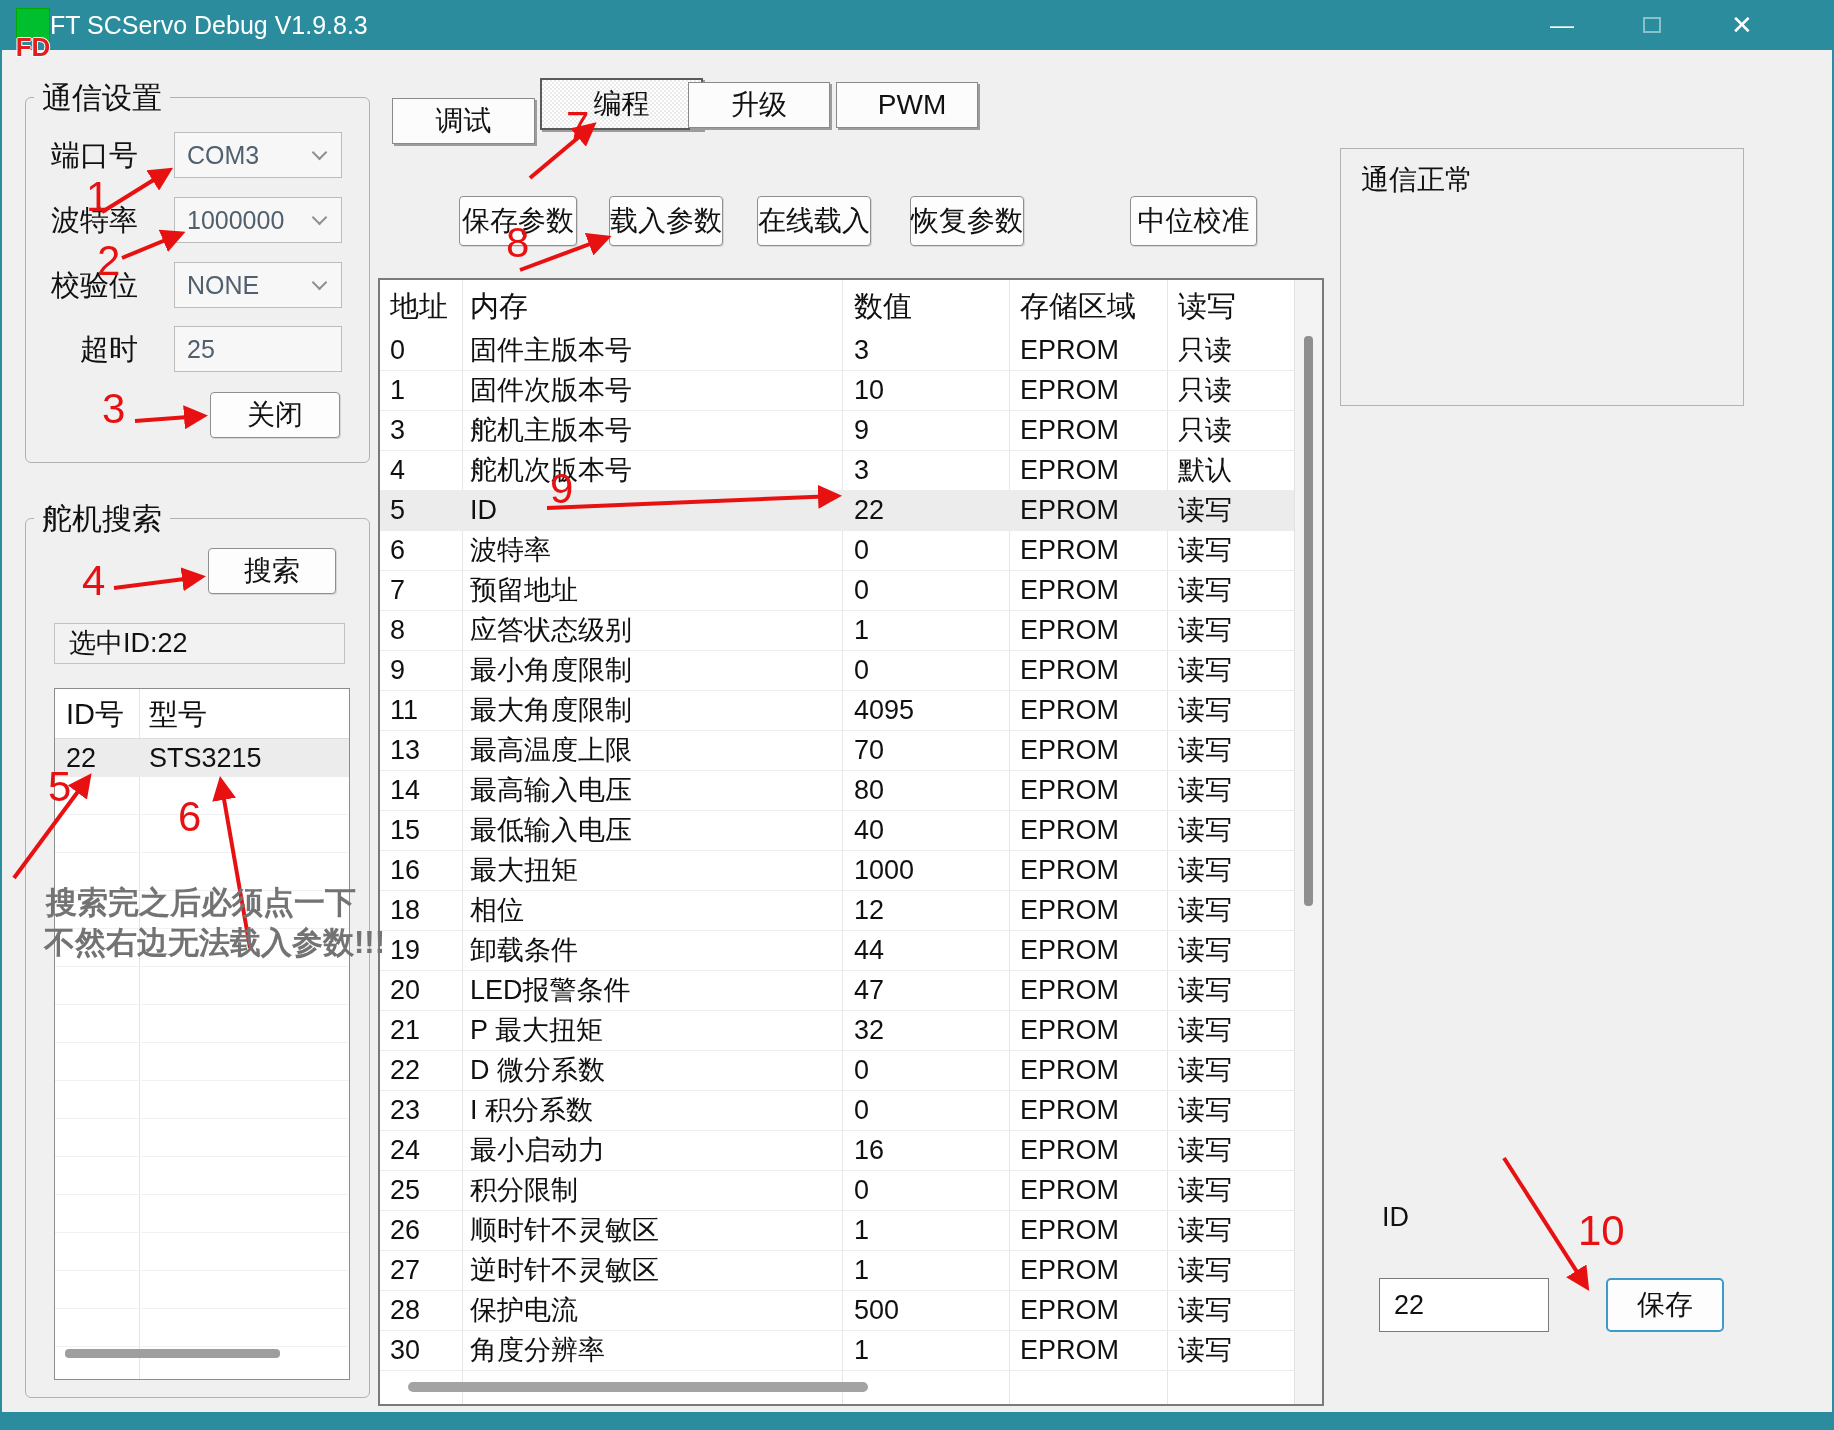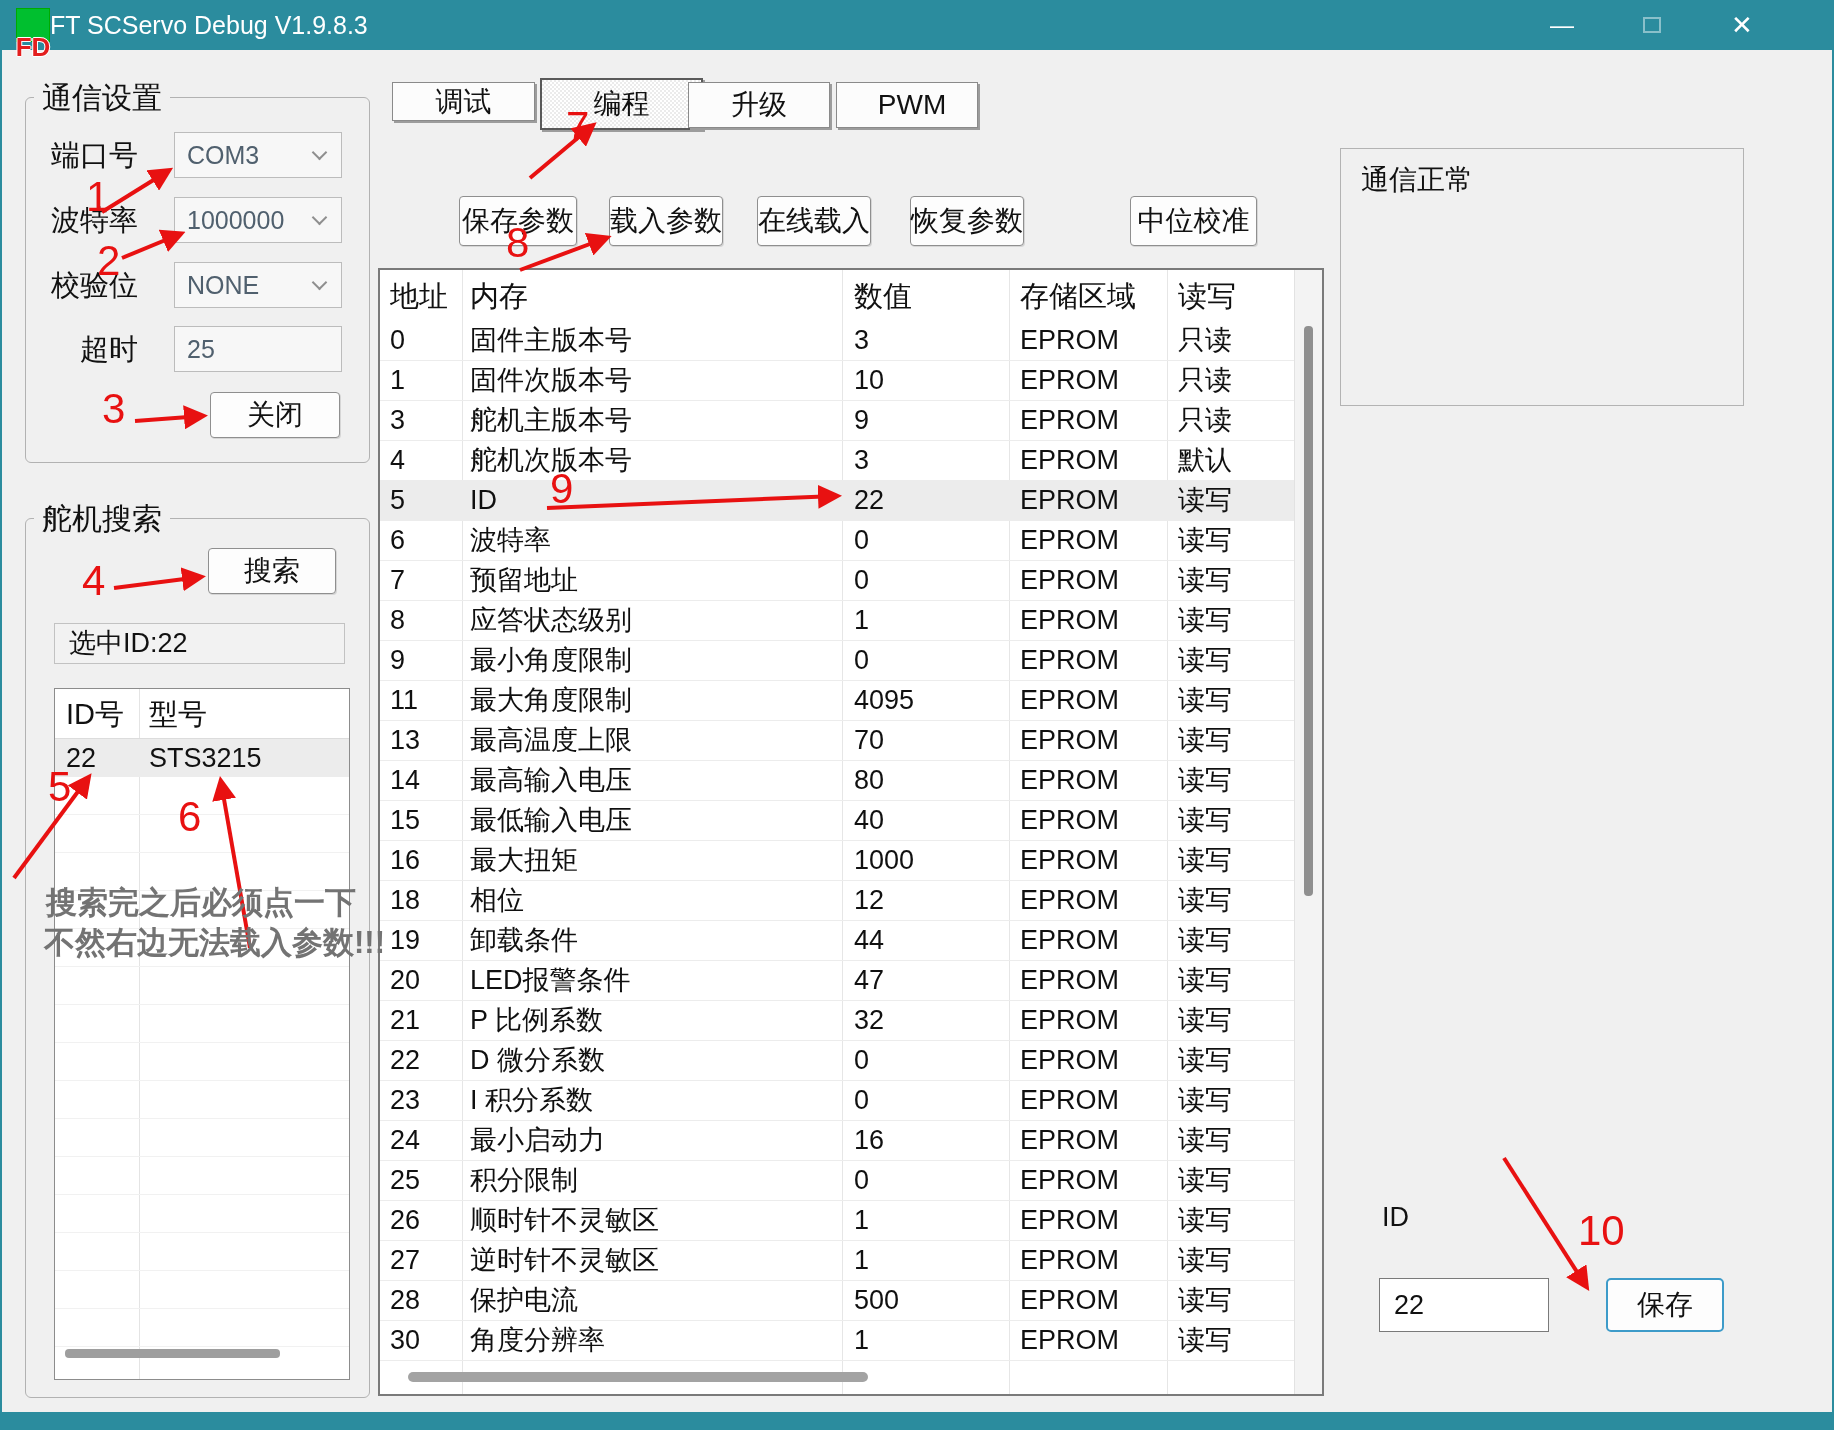--- a/index.html
+++ b/index.html
@@ -56,36 +56,36 @@
   .srow{position:relative;height:38px;}
   .srow.selected{background:var(--hl);}
   .sc{position:absolute;top:0;line-height:38px;font-size:27px;color:#111;}
   .s-id{left:11px;} .s-model{left:94px;}
   .sgrid{position:absolute;left:0;top:88px;width:100%;height:570px;
          background:repeating-linear-gradient(to bottom,transparent 0 37px,#f1f1f1 37px 38px);}
   .s-hthumb{position:absolute;left:10px;top:660px;width:215px;height:9px;background:#9e9e9e;border-radius:4px;}
   
   .tab{position:absolute;background:#fcfcfc;border:1px solid #8a8a8a;box-shadow:2px 2px 0 #9c9c9c;
        font-size:28px;color:#111;display:flex;align-items:center;justify-content:center;}
-  .tab.i0{left:390px;top:82px;width:143px;height:39px;}
+  .tab.i0{left:390px;top:98px;width:143px;height:46px;}
   .tab.i1{left:538px;top:78px;width:163px;height:52px;}
   .tab.i2{left:686px;top:82px;width:142px;height:46px;}
   .tab.i3{left:834px;top:82px;width:142px;height:46px;padding-left:10px;}
   .tab.active{border:2px solid #5a5a5a;
        background-color:#fafafa;
        background-image:repeating-conic-gradient(#ffffff 0% 25%, #ebebeb 0% 50%);
        background-size:4px 4px;}
   
   .act{position:absolute;top:196px;height:50px;background:#fdfdfd;border:1px solid #8f8f8f;border-radius:4px;
        font-size:28px;color:#111;display:flex;align-items:center;justify-content:center;box-shadow:1px 1px 0 #d6d6d6;}
   .act.i0{left:457px;width:118px;} .act.i1{left:607px;width:114px;}
   .act.i2{left:755px;width:114px;} .act.i3{left:908px;width:114px;}
   .act.i4{left:1128px;width:127px;}
   
-  .ptable{position:absolute;left:376px;top:268px;width:946px;height:1128px;background:#fff;border:2px solid #7a7a7a;}
+  .ptable{position:absolute;left:376px;top:278px;width:946px;height:1128px;background:#fff;border:2px solid #7a7a7a;}
   .ptable .vsep{position:absolute;top:0;width:1px;height:1124px;background:#e6e6e6;}
   .vs1{left:82px;} .vs2{left:462px;} .vs3{left:629px;} .vs4{left:787px;}
   .phead span{position:absolute;top:6px;font-size:29px;color:#111;line-height:40px;}
   .ph0{left:10px;} .ph1{left:90px;} .ph2{left:474px;} .ph3{left:640px;} .ph4{left:798px;}
   .prows{position:absolute;left:0;top:51px;width:914px;}
   .prow{position:relative;height:40px;border-bottom:1px solid #ececec;}
   .prow.selected{background:var(--hl);}
   .pc{position:absolute;top:0;line-height:39px;font-size:27px;color:#101010;white-space:nowrap;}
   .c-addr{left:10px;} .c-name{left:90px;} .c-val{left:474px;} .c-area{left:640px;} .c-rw{left:798px;}
   .vtrack{position:absolute;left:914px;top:0;width:28px;height:1124px;background:#f3f3f3;border-left:1px solid #e2e2e2;}
@@ -369,21 +369,21 @@
         <div class="prow i16">
           <span class="pc c-addr">20</span>
           <span class="pc c-name">LED报警条件</span>
           <span class="pc c-val">47</span>
           <span class="pc c-area">EPROM</span>
           <span class="pc c-rw">读写</span>
         </div>
 
         <div class="prow i17">
           <span class="pc c-addr">21</span>
-          <span class="pc c-name">P 比例系数</span>
+          <span class="pc c-name">P 最大扭矩</span>
           <span class="pc c-val">32</span>
           <span class="pc c-area">EPROM</span>
           <span class="pc c-rw">读写</span>
         </div>
 
         <div class="prow i18">
           <span class="pc c-addr">22</span>
           <span class="pc c-name">D 微分系数</span>
           <span class="pc c-val">0</span>
           <span class="pc c-area">EPROM</span>

